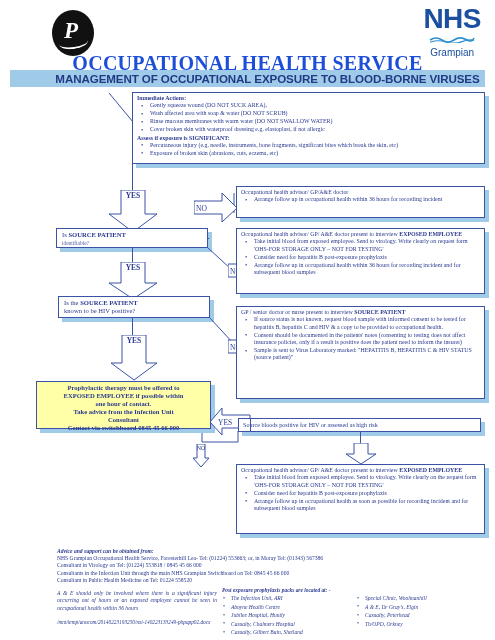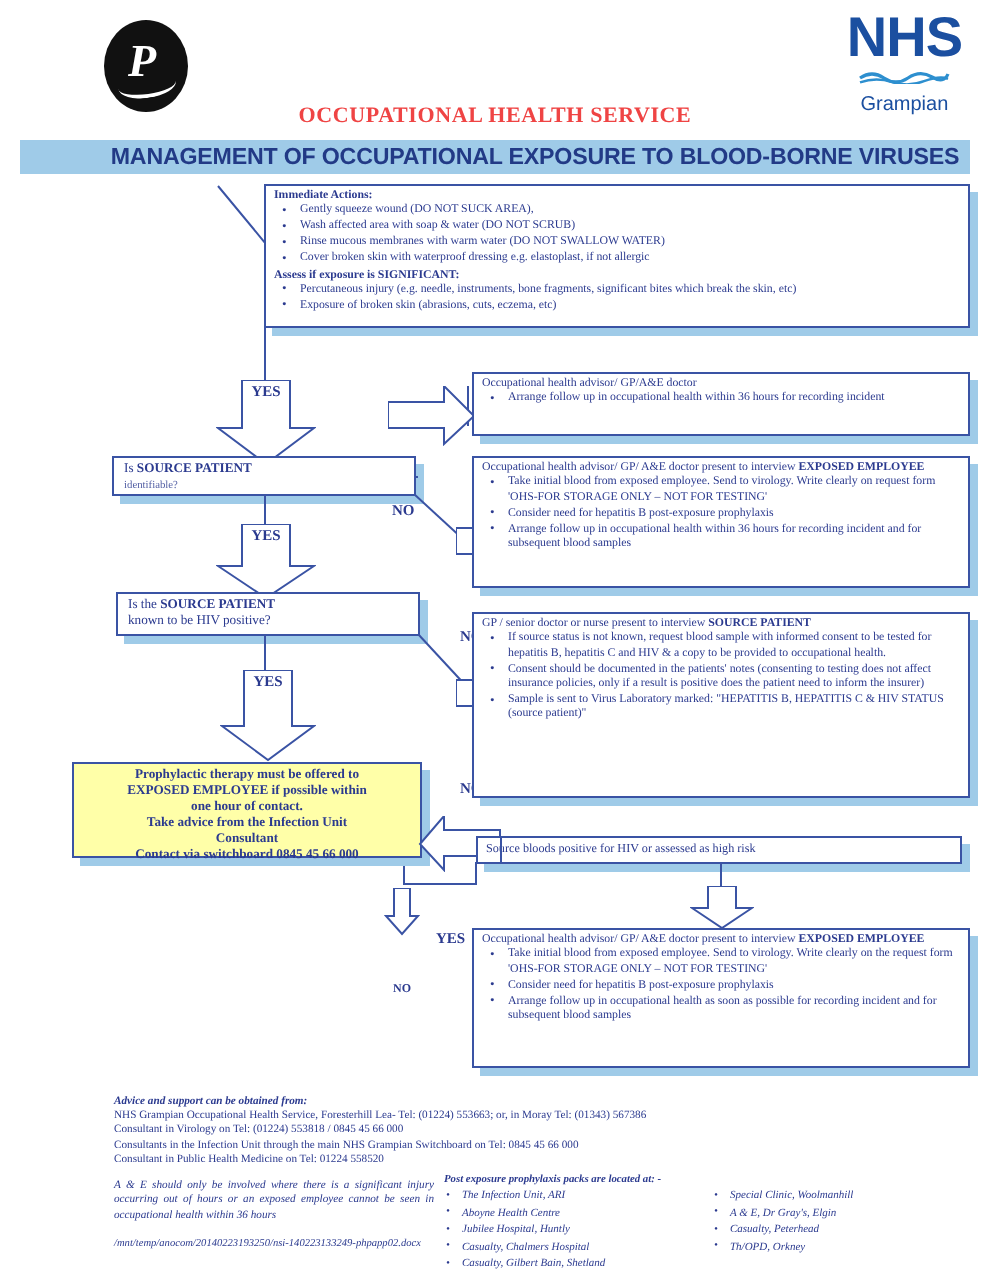--- a/index.html
+++ b/index.html
@@ -12,22 +12,22 @@
   #logo .p{position:absolute;left:12px;top:9px;color:#fff;font-family:"Liberation Serif",serif;
            font-style:italic;font-weight:bold;font-size:23px;line-height:23px;}
   #logo .swish{position:absolute;left:7px;top:26px;width:29px;height:11px;
            border-bottom:2px solid #fff;border-radius:0 0 50% 50%;transform:rotate(-8deg);}
   #nhs{position:absolute;right:14px;top:8px;text-align:center;}
   #nhs .n{font-family:"Liberation Sans",sans-serif;font-weight:bold;font-size:28px;
           letter-spacing:-0.5px;color:#1b4fa0;line-height:22px;}
   #nhs .wav{margin:1px auto 1px;width:46px;height:7px;}
   #nhs .g{font-family:Liberation Sans, sans-serif;font-size:10px;color:#1b4fa0;line-height:9px;text-align:center;}
   #title{position:absolute;left:0;right:0;top:52px;text-align:center;
-         font-family:"Liberation Serif",serif;font-weight:bold;font-size:11px;
-         letter-spacing:.3px;color:#ef4444;}
+         font-family:"Liberation Serif",serif;font-weight:bold;font-size:20px;
+         letter-spacing:.3px;color:#1d4ed8;}
   #banner{position:absolute;left:10px;top:70px;width:475px;height:17px;background:#9fcbe8;}
   #bannertext{position:absolute;left:10px;top:70px;width:475px;height:17px;
       display:flex;align-items:center;justify-content:center;
       font-family:"Liberation Sans",sans-serif;font-weight:bold;font-size:11.6px;
       color:#223a86;white-space:nowrap;letter-spacing:-0.1px;padding-left:20px;}
   
   .shadow{position:absolute;background:#9fcbe8;}
   .box{position:absolute;border:1px solid #3a53a4;background:#fff;box-sizing:border-box;}
   .box .inner{padding:2px 4px;font-size:5.9px;line-height:7.4px;color:#2b3a8f;}
   .bullets{margin:0;padding:0;list-style:none;}
@@ -41,21 +41,21 @@
       display:flex;align-items:center;justify-content:center;
       font-family:"Liberation Serif",serif;font-weight:bold;font-size:8.2px;}
   #startarrow{position:absolute;left:108px;top:92px;width:26px;height:38px;}
   
   .darrow{position:absolute;}
   .darrow .lbl{position:absolute;left:0;right:0;top:2px;text-align:center;
       font-family:"Liberation Serif",serif;font-weight:bold;font-size:7.5px;
       line-height:7.8px;color:#2b3a8f;}
   .rarrow{position:absolute;}
   .rarrow .lbl{position:absolute;left:2px;top:50%;transform:translateY(-50%);
-      font-family:"Liberation Serif",serif;font-weight:bold;font-size:7.5px;color:#2b3a8f;margin-top:47px;}
+      font-family:"Liberation Serif",serif;font-weight:normal;font-size:7.5px;color:#2b3a8f;}
   .rarrow.v .lbl{left:0;right:0;text-align:center;transform:none;top:3px;line-height:7.6px;}
   .conn{position:absolute;background:#3a53a4;}
   
   .dec{position:absolute;border:1px solid #3a53a4;background:#fff;box-sizing:border-box;
        padding:2px 5px;font-size:6.6px;line-height:8px;}
   
   #yellow{position:absolute;left:36px;top:381px;width:175px;height:48px;
      border:1px solid #3a53a4;background:#ffffa8;box-sizing:border-box;
      text-align:center;font-weight:bold;font-size:6.6px;line-height:7.9px;padding-top:2px;}
   

